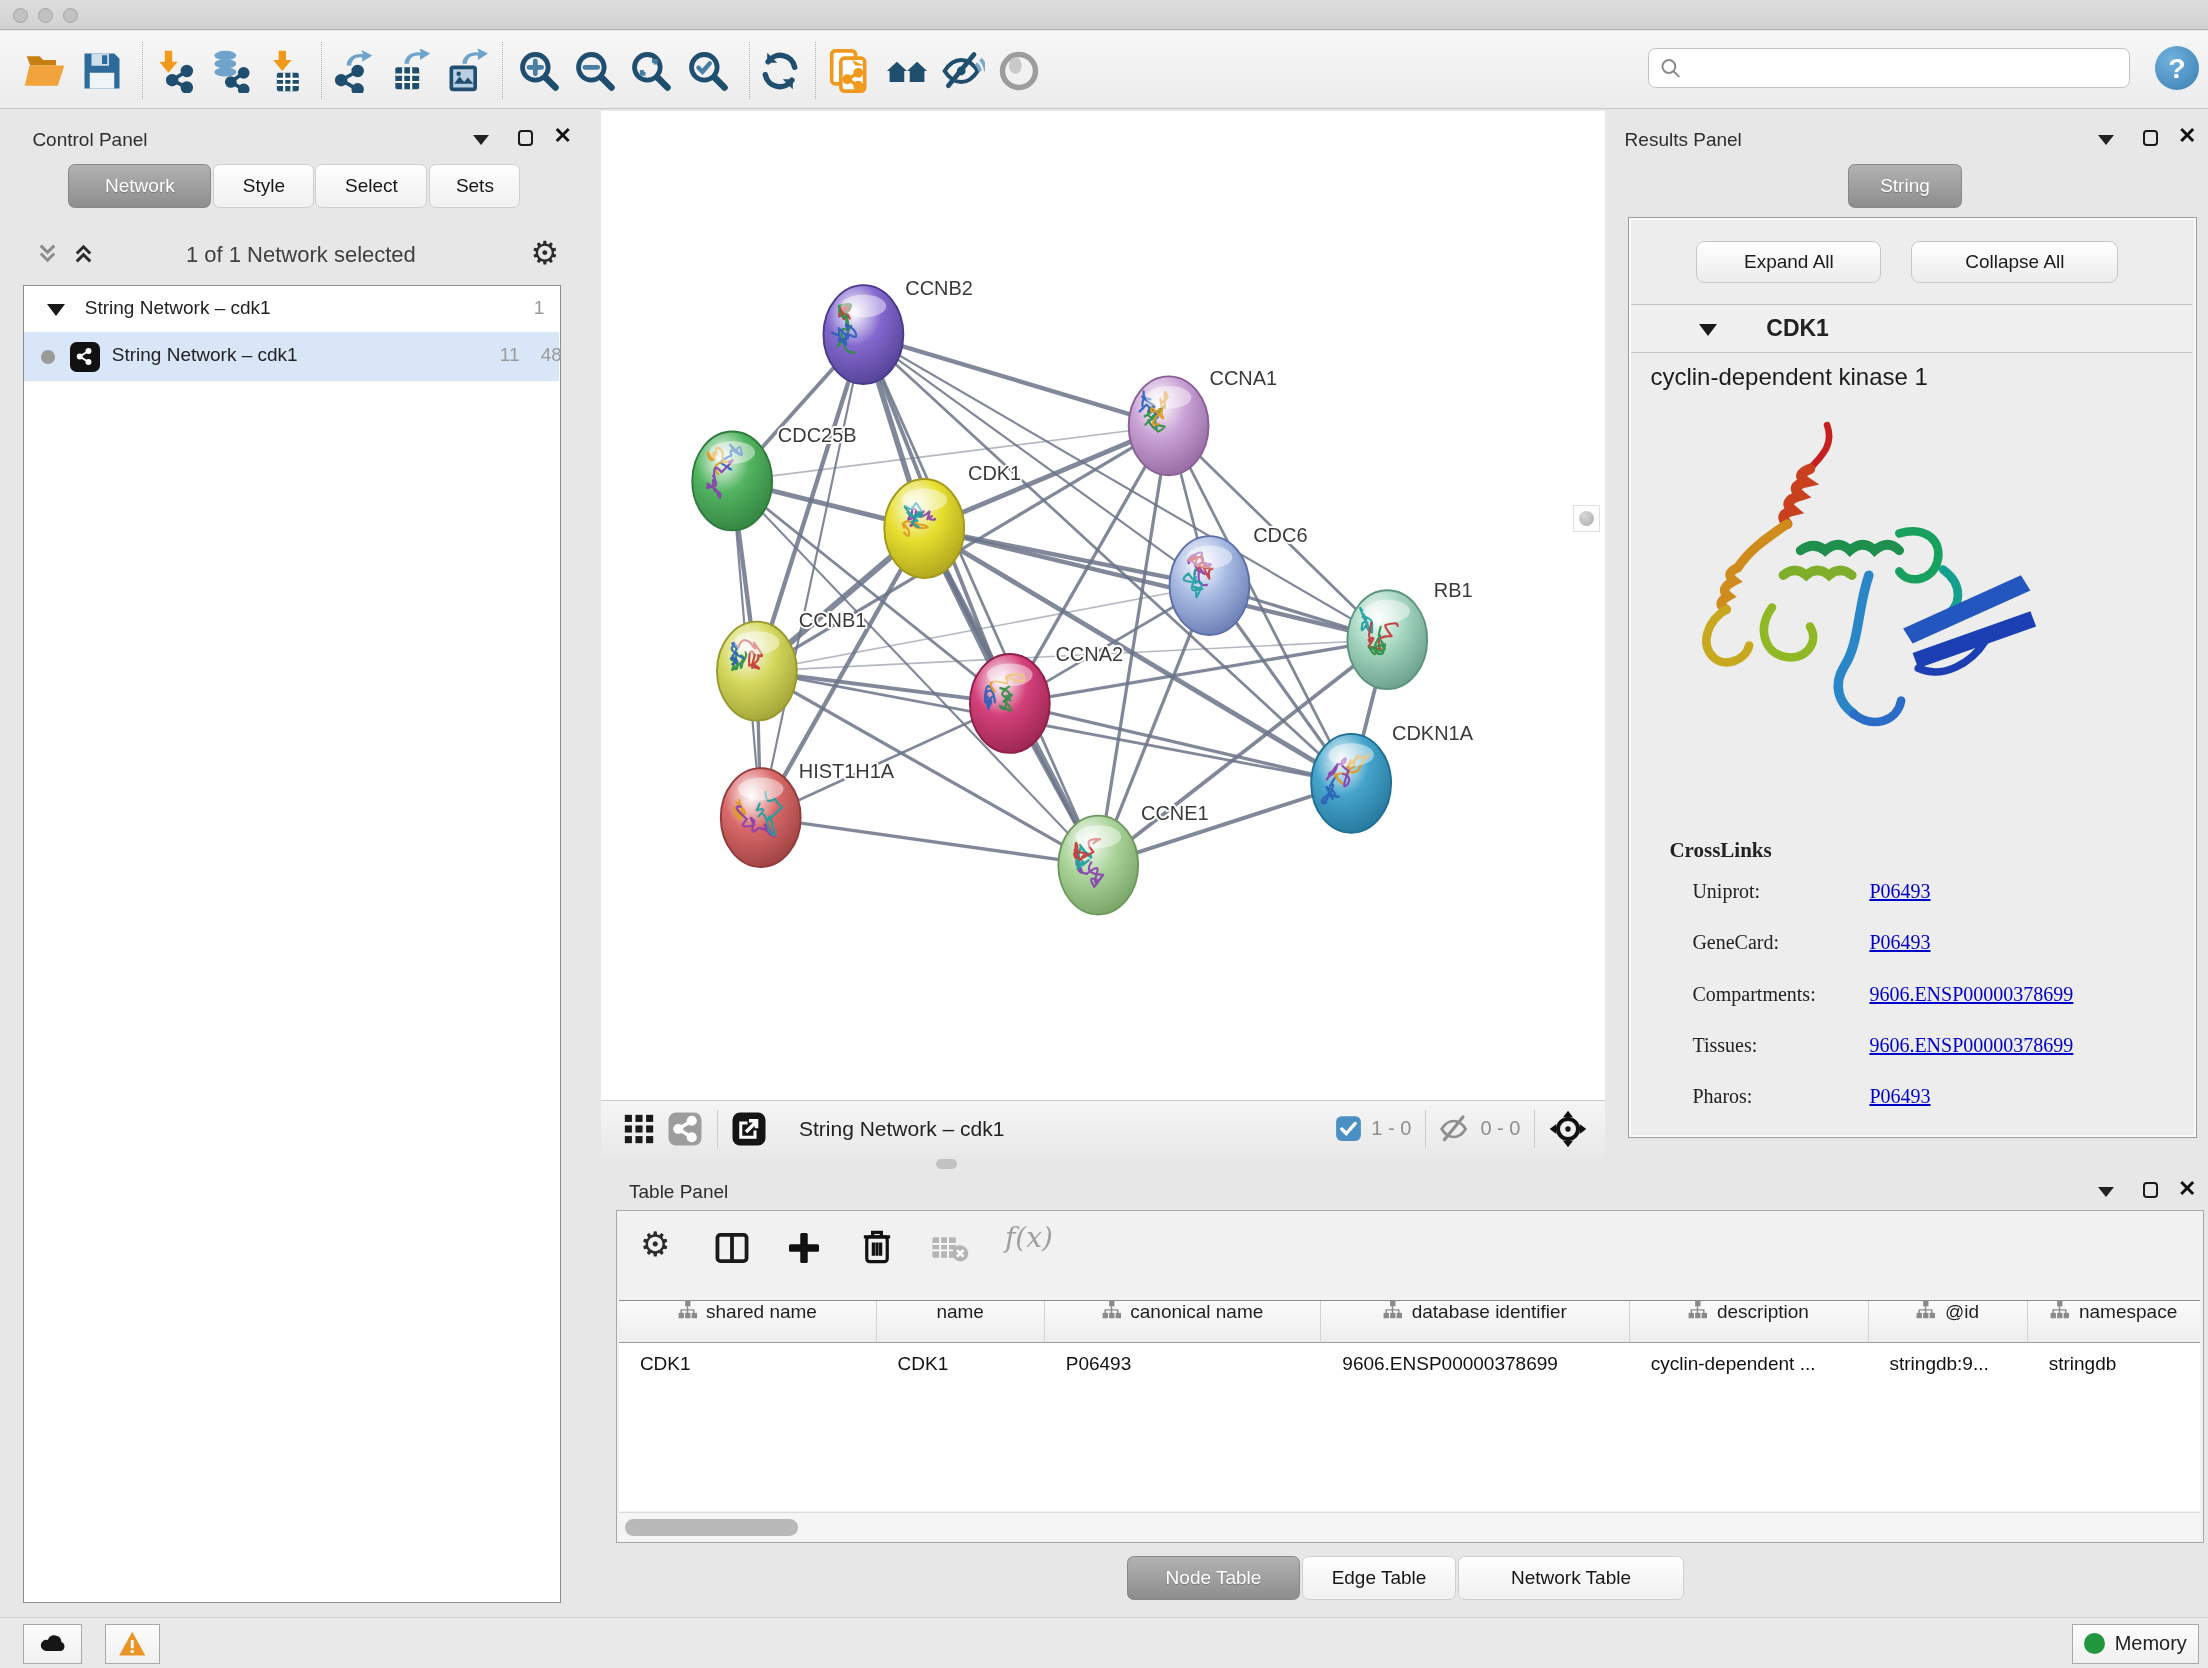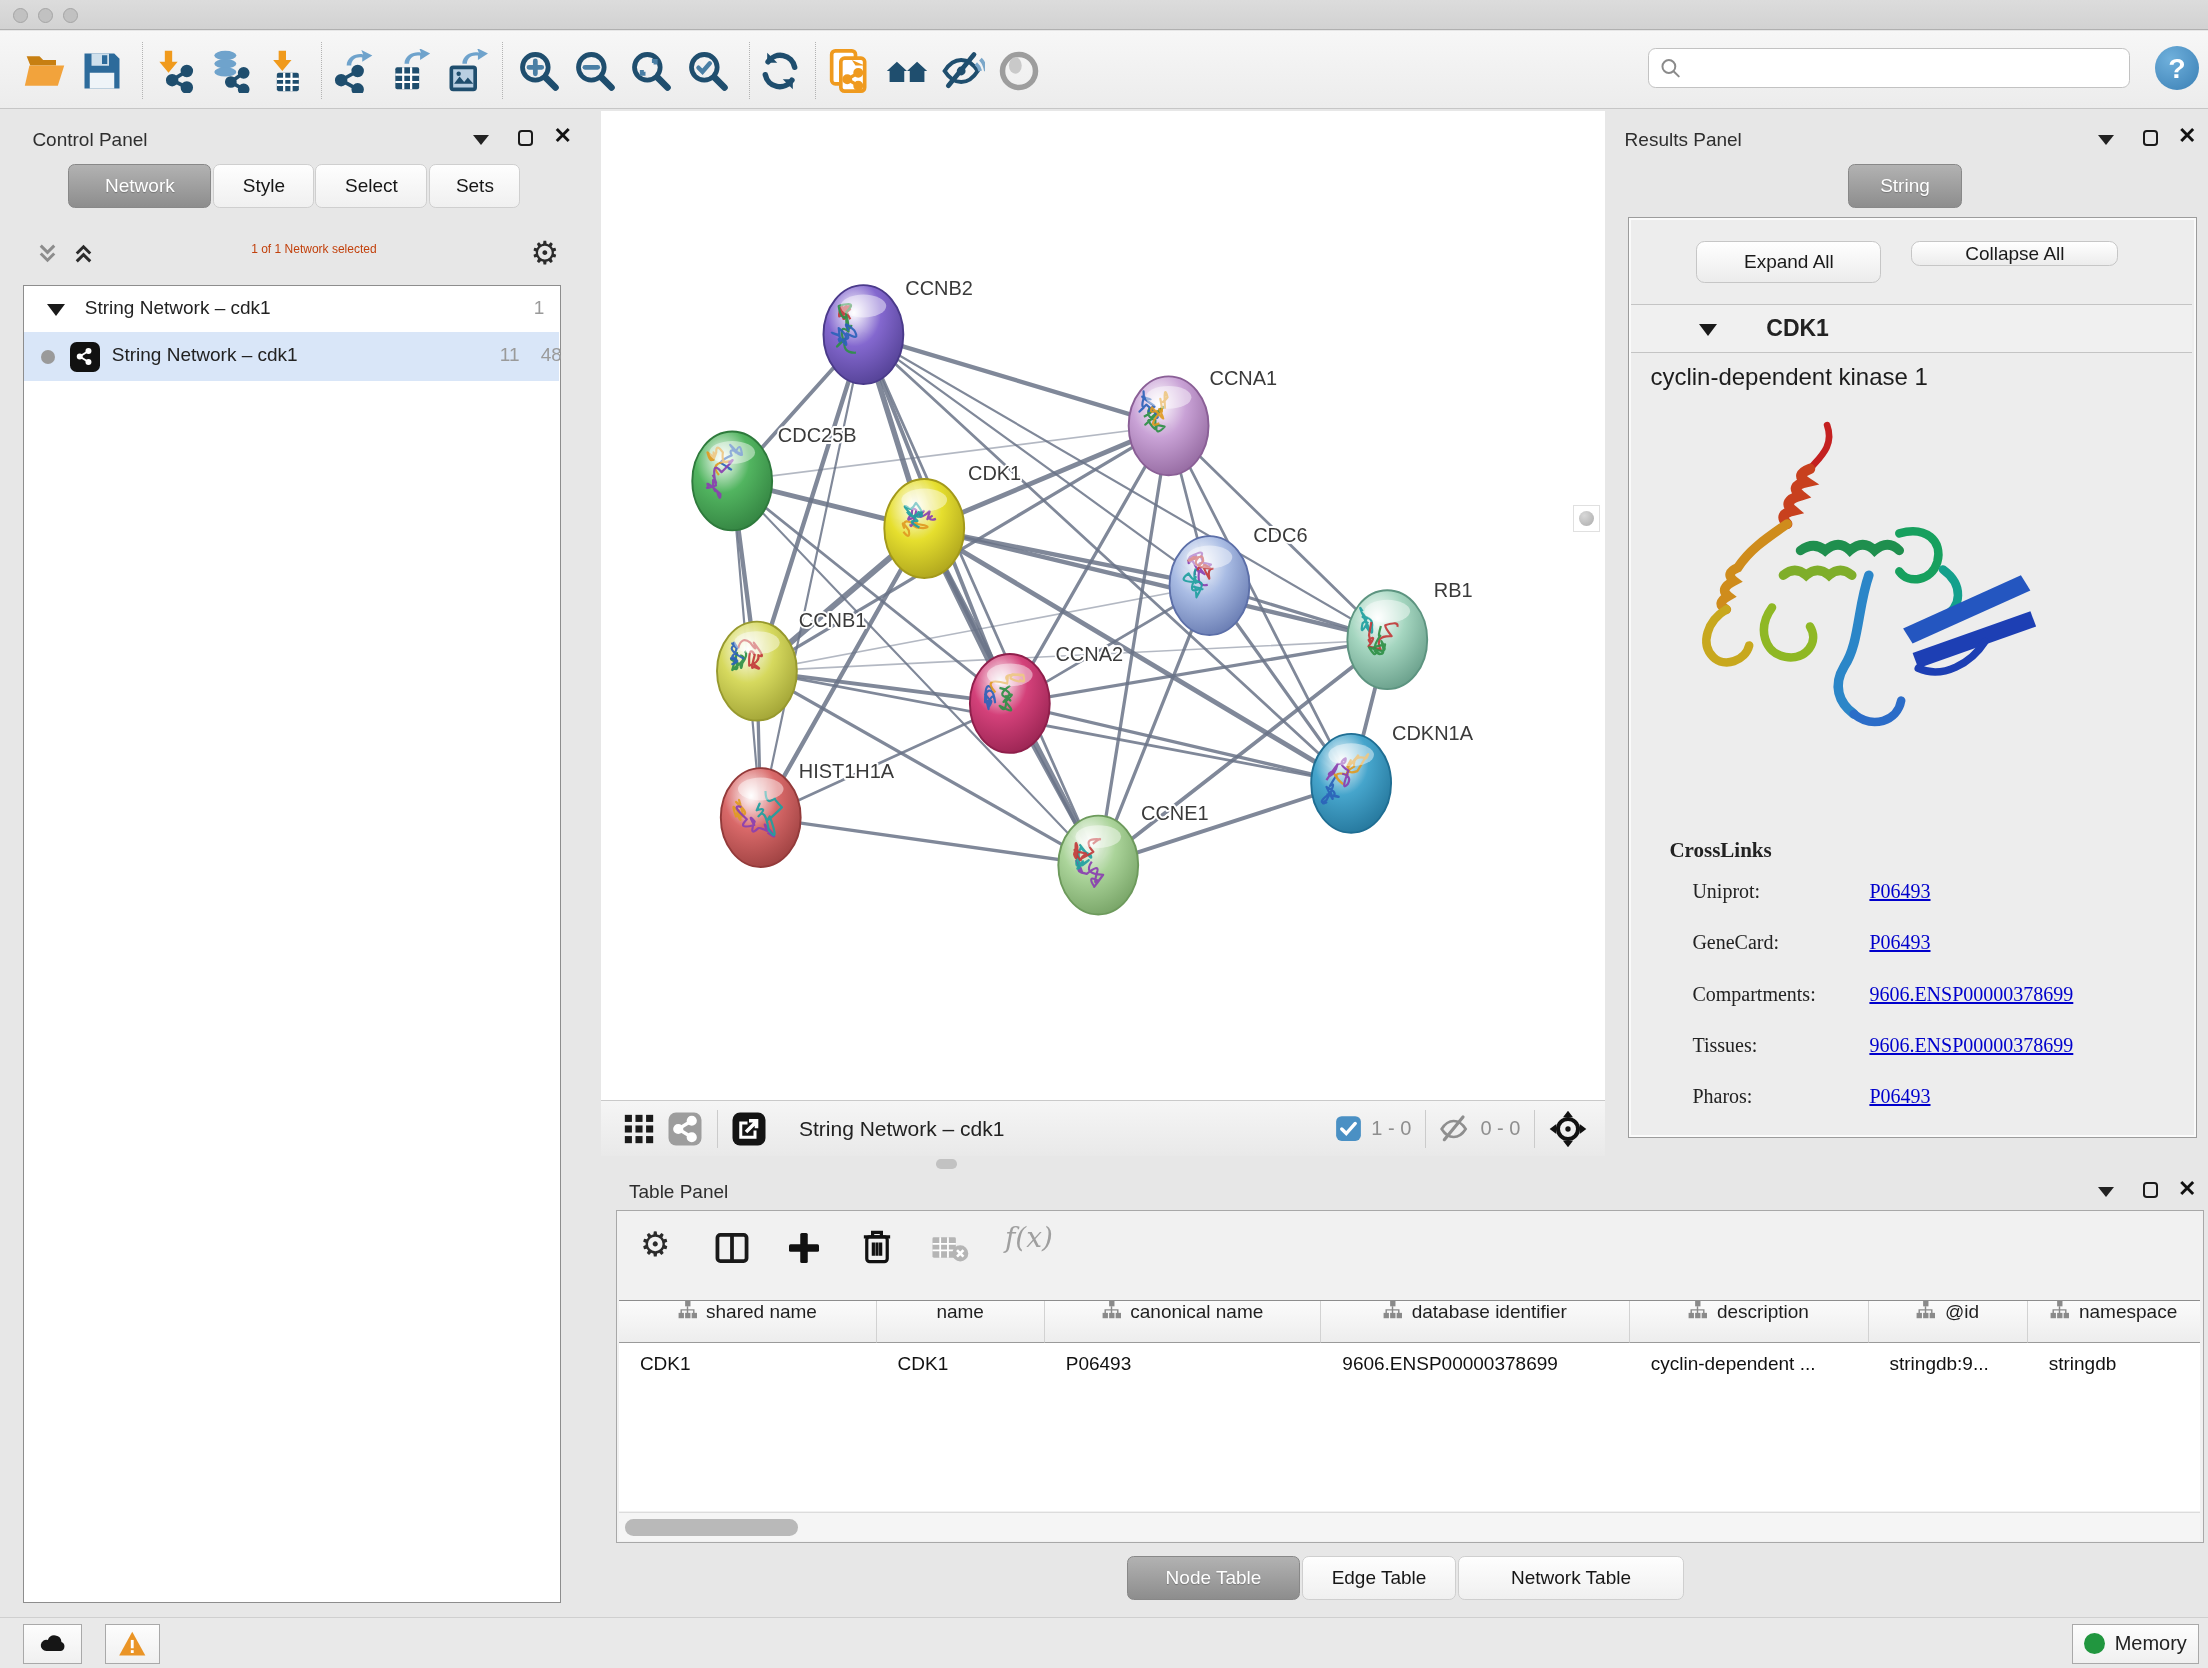--- a/index.html
+++ b/index.html
@@ -272,21 +272,21 @@
     <div class="abs" style="left:23px;top:124px">
       <svg width="27" height="27" viewBox="0 0 24 24" fill="none" stroke="#8c8c8c" stroke-width="2.6">
           <path d="M6 5l6 6 6-6M6 12l6 6 6-6"></path>
         </svg>
     </div>
     <div class="abs" style="left:59px;top:124px">
       <svg width="27" height="27" viewBox="0 0 24 24" fill="none" stroke="#2b2b2b" stroke-width="2.6">
           <path d="M6 19l6-6 6 6M6 12l6-6 6 6"></path>
         </svg>
     </div>
-    <div class="abs" style="left:17px;top:126px;width:571px;text-align:center;font-size:12px;color:#c2410c">1 of 1 Network selected</div>
+    <div class="abs" style="left:4px;top:126px;width:571px;text-align:center;font-size:22px;color:#404040">1 of 1 Network selected</div>
     <div class="abs" style="left:519px;top:118px;font-size:32px;color:#2b2b2b">⚙</div>
 
     <div class="abs" id="cp-list">
       <div class="abs" style="left:0;top:3.8px;width:535px;height:42px">
         <div class="abs" style="left:23px;top:14.3px;width:0;height:0;border-left:9.5px solid transparent;border-right:9.5px solid transparent;border-top:12.4px solid #1a1a1a"></div>
         <div class="abs nowrap" style="left:61px;top:7.6px;font-size:19px">String Network – cdk1</div>
         <div class="abs count-txt" style="left:510px;top:7.6px">1</div>
       </div>
       <div class="abs" id="cp-row2" style="left:0;top:46px;width:535px;height:49px">
         <div class="abs" style="left:17px;top:18px;width:14.3px;height:14.3px;border-radius:50%;background:#9a9a9a"></div>
@@ -581,21 +581,21 @@
     <div class="abs wctl-x" style="left:561px;top:12.4px">✕</div>
 
     <div class="abs tab sel" style="left:231px;top:48px;width:114px">
         <span>String</span>
       </div>
 
     <div class="abs" id="rp-body">
       <div class="abs btn" style="left:67px;top:23px;width:185px;height:42px">
           <span>Expand All</span>
         </div>
-      <div class="abs btn" style="left:282px;top:23px;width:207px;height:25px">
+      <div class="abs btn" style="left:282px;top:23px;width:207px;height:42px">
           <span>Collapse All</span>
         </div>
 
       <div class="abs" id="rp-entry-head" style="left:1.9px;top:86px;width:561px;height:49px">
         <div class="abs" style="left:68px;top:19px;width:0;height:0;border-left:9.5px solid transparent;border-right:9.5px solid transparent;border-top:12.4px solid #1a1a1a"></div>
         <div class="abs" style="left:135px;top:9.5px;font-size:23px;font-weight:bold">CDK1</div>
       </div>
       <div class="abs nowrap" style="left:21px;top:145px;font-size:24px;color:#1c1c1c">cyclin-dependent kinase 1</div>
 
       <svg class="abs" style="left:28.5px;top:190px" width="399" height="380" viewBox="0 0 420 400">

